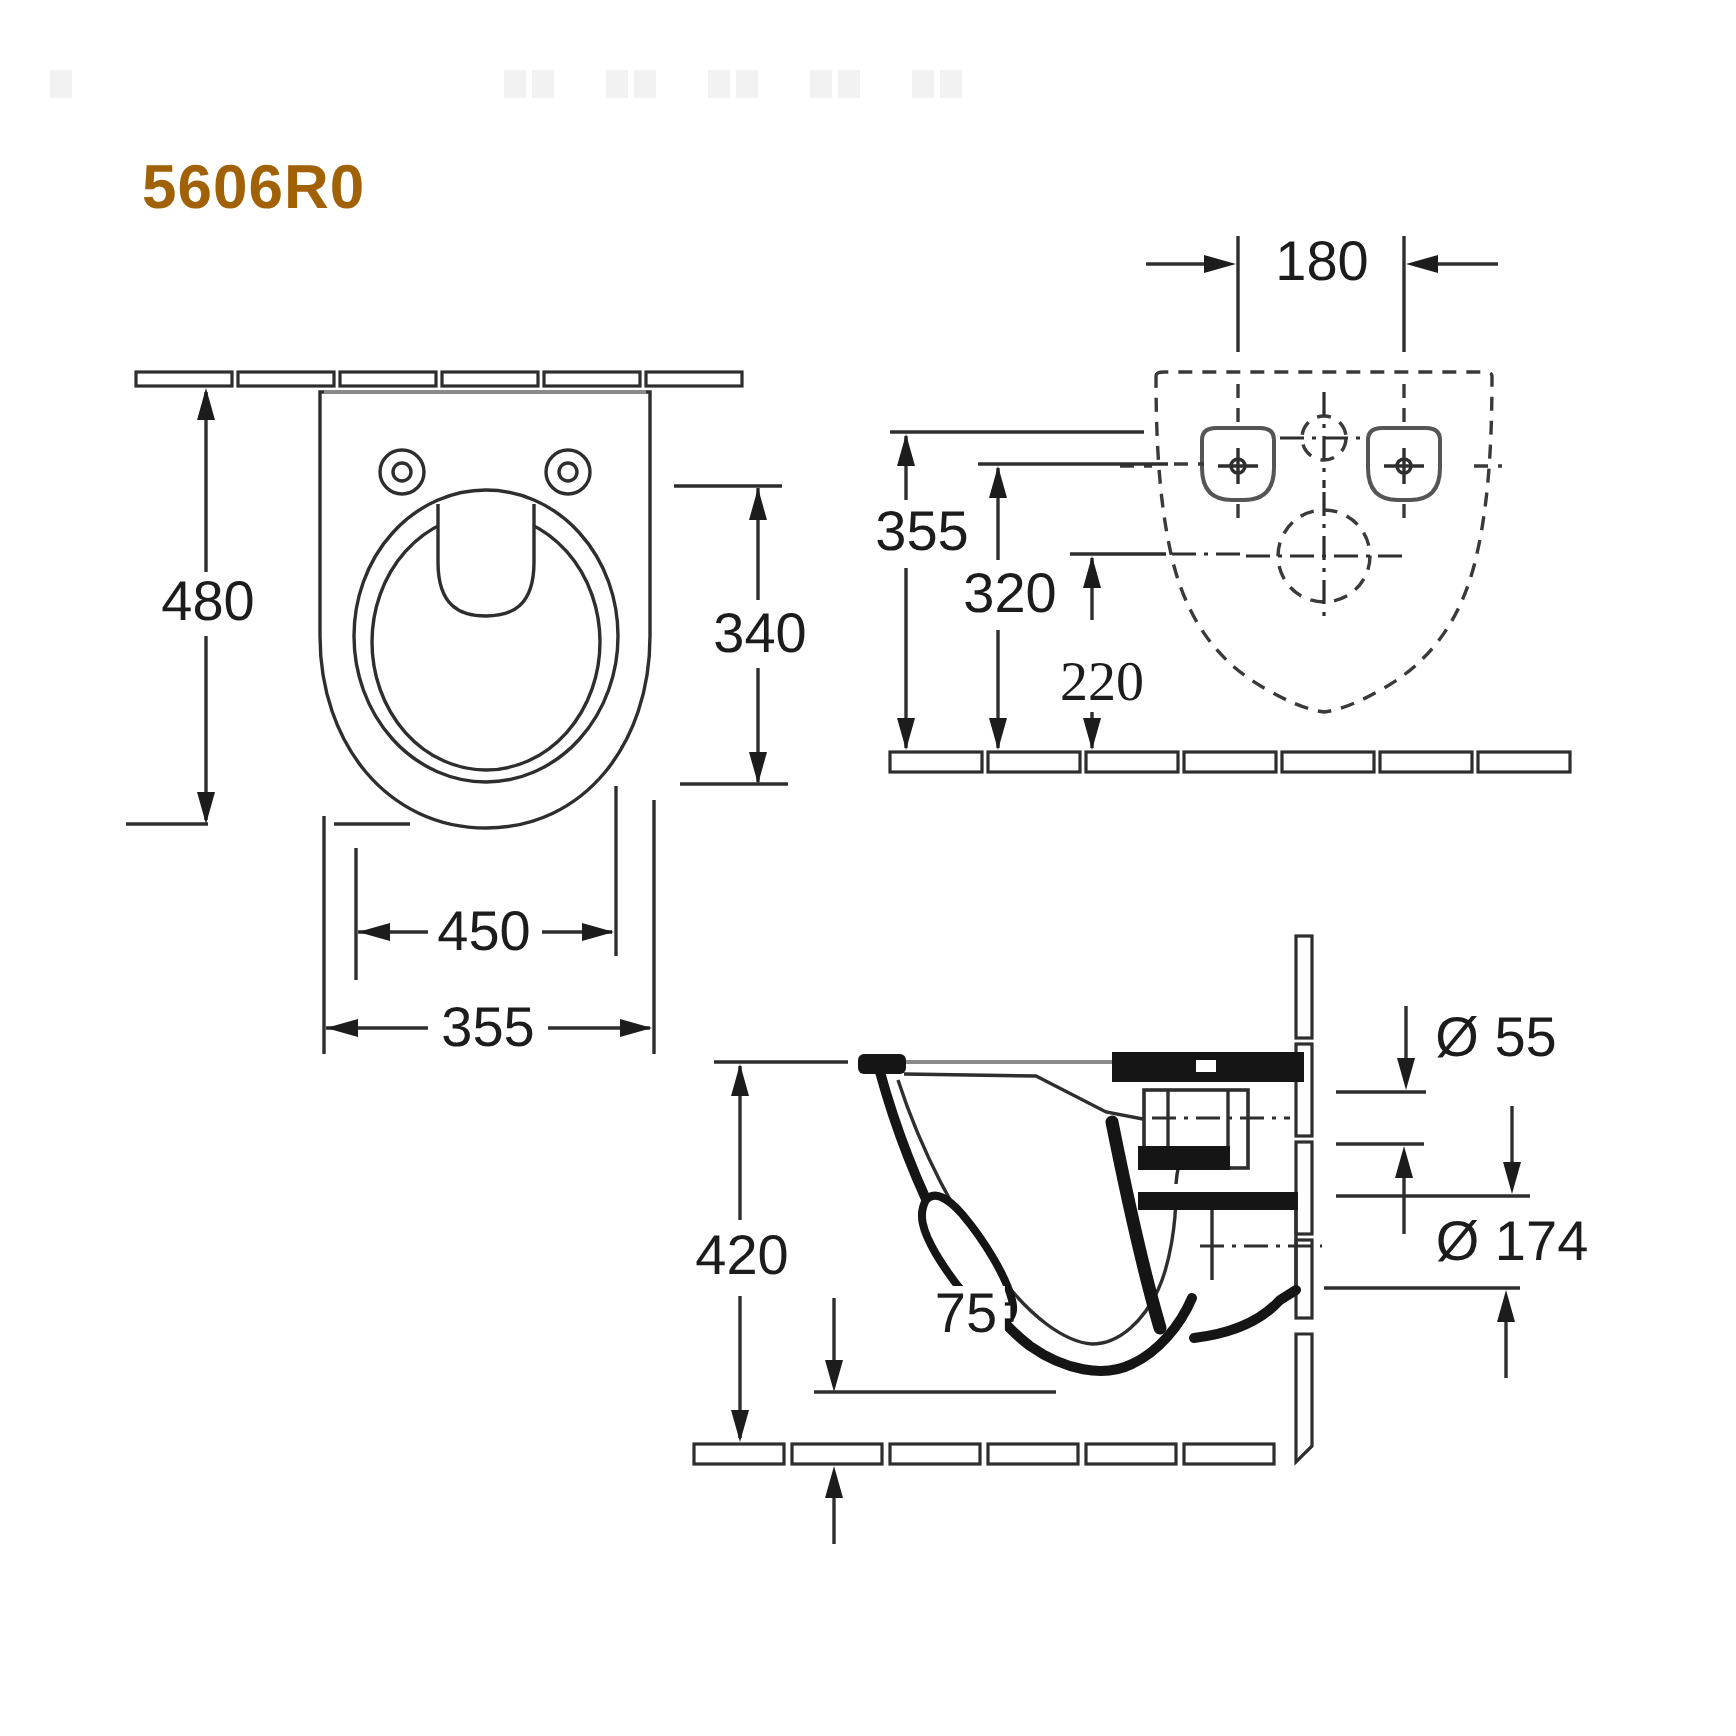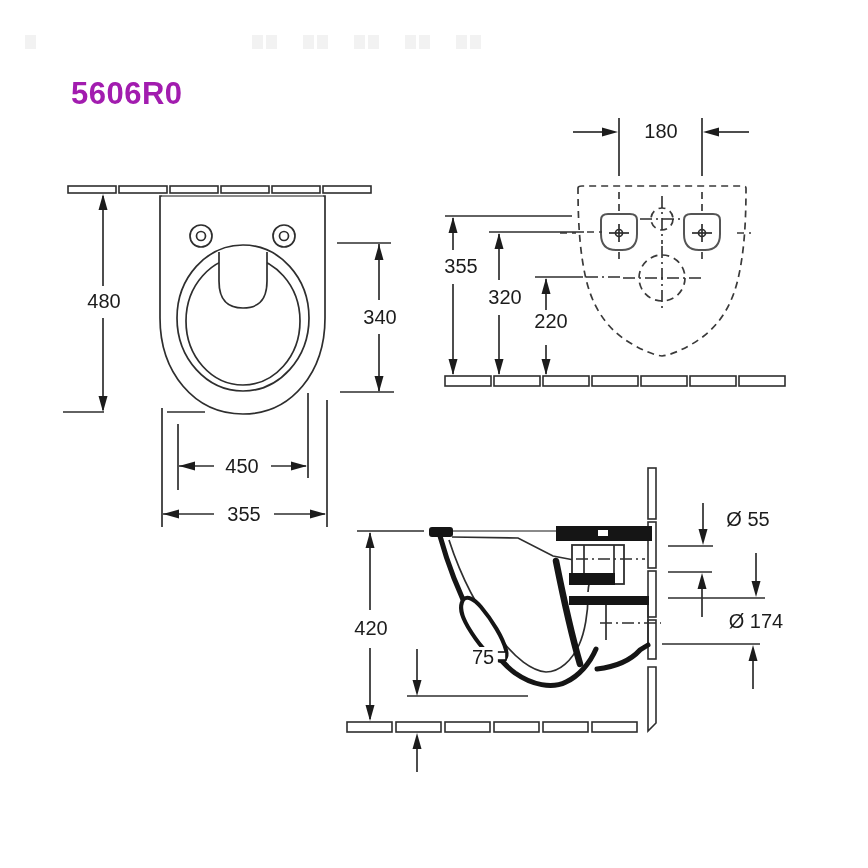--- a/index.html
+++ b/index.html
@@ -1,22 +1,22 @@
 <!DOCTYPE html>
 <html><head>
 <meta charset="utf-8">
 <style>
   html,body{margin:0;padding:0;background:#fff;}
   .canvas{position:relative;width:868px;height:868px;background:#ffffff;
           font-family:"Liberation Sans",sans-serif;overflow:hidden;}
   .drawing{position:absolute;left:0;top:0;}
   .title{position:absolute;left:71px;top:78px;font-size:31px;font-weight:bold;
-         color:#a21caf;letter-spacing:.5px;line-height:1;}
+         color:#a16207;letter-spacing:.5px;line-height:1;}
   .dim{position:absolute;transform:translate(-50%,-50%);background:#fff;
-       padding:0 4px;font-size:20px;color:#1c1c1c;white-space:nowrap;line-height:1;}
+       padding:0 4px;font-size:28px;color:#1c1c1c;white-space:nowrap;line-height:1;}
   
   .thin{stroke:#2e2e2e;stroke-width:1.7;fill:none;}
   .gray{stroke:#8a8a8a;stroke-width:2;fill:none;}
   .thick{stroke:#151515;stroke-width:5;fill:none;stroke-linecap:round;}
   .thick6{stroke:#151515;stroke-width:6.5;fill:none;stroke-linecap:round;}
   .dash{stroke:#3a3a3a;stroke-width:1.7;fill:none;stroke-dasharray:7 5;}
   .dashdot{stroke:#2e2e2e;stroke-width:1.6;fill:none;stroke-dasharray:12 4 2 4;}
   .plank{fill:#fff;stroke:#2e2e2e;stroke-width:1.6;}
   .holebox{fill:#fff;stroke:#555;stroke-width:2;}
   .whiteblob{fill:#fff;stroke:#151515;stroke-width:4;}
@@ -292,19 +292,19 @@
   <div class="title">5606R0</div>
 
   <div class="dim" style="left:104px;top:301px;">480</div>
   <div class="dim" style="left:380px;top:317px;">340</div>
   <div class="dim" style="left:242px;top:466px;">450</div>
   <div class="dim" style="left:244px;top:514px;">355</div>
 
   <div class="dim" style="left:661px;top:131px;">180</div>
   <div class="dim" style="left:461px;top:266px;">355</div>
   <div class="dim" style="left:505px;top:297px;">320</div>
-  <div class="dim" style="left:551px;top:321px;">220</div>
+  <div class="dim" style="left:551px;top:342px;font-family:Liberation Serif, serif;">220</div>
 
   <div class="dim" style="left:371px;top:628px;">420</div>
   <div class="dim" style="left:447px;top:657px;margin-left:36px;">75</div>
   <div class="dim" style="left:748px;top:519px;">Ø 55</div>
   <div class="dim" style="left:756px;top:621px;">Ø 174</div>
 </div>
 
 </body></html>

